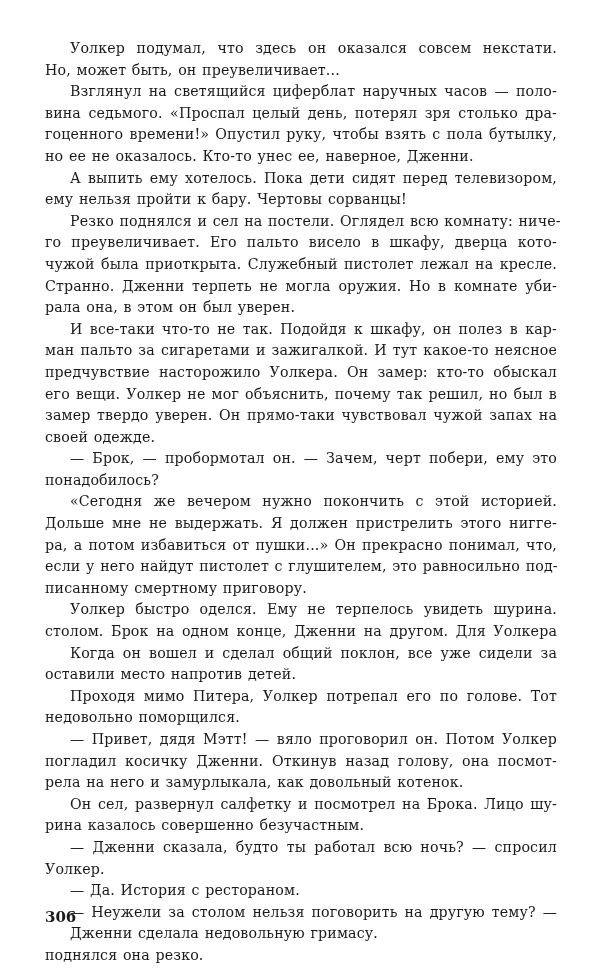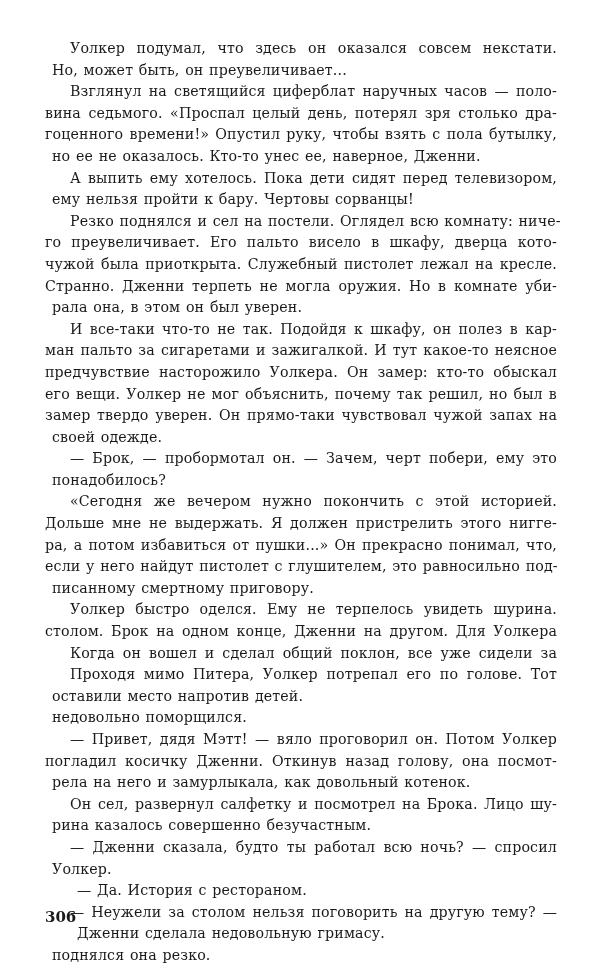--- a/index.html
+++ b/index.html
@@ -11,21 +11,21 @@
   }
   .page { position: absolute; left: 45px; top: 38px; width: 512px; }
   .line {
     display: block; height: 21.6px; line-height: 21.6px;
     font-size: 14.2px; font-weight: normal;
     text-align: justify; text-align-last: justify;
     white-space: nowrap; overflow: visible;
     letter-spacing: 0.15px; word-spacing: 1px;
   }
   .line.indent { padding-left: 25px; }
-  .line.last { text-align-last: left; margin-left: 7px; }
+  .line.last { text-align-last: left; }
   .folio {
     position: absolute; left: 45px; top: 908px;
     font-size: 15px; font-weight: bold;
     font-family: "DejaVu Serif", "Liberation Serif", serif;
   }
 </style>
 </head>
 <body>
 
 <div class="page" id="page-body">
@@ -51,22 +51,22 @@
     <div class="line indent">— Брок, — пробормотал он. — Зачем, черт побери, ему это</div>
     <div class="line last">понадобилось?</div>
     <div class="line indent">«Сегодня же вечером нужно покончить  с этой историей.</div>
     <div class="line">Дольше мне не выдержать. Я должен пристрелить этого нигге-</div>
     <div class="line">ра, а потом избавиться от пушки...» Он прекрасно понимал, что,</div>
     <div class="line">если у него найдут пистолет с глушителем, это равносильно под-</div>
     <div class="line last">писанному смертному приговору.</div>
     <div class="line indent">Уолкер быстро оделся. Ему не терпелось  увидеть  шурина.</div>
     <div class="line">столом. Брок на одном конце, Дженни на другом. Для Уолкера</div>
     <div class="line indent">Когда он вошел и сделал общий поклон, все уже сидели за</div>
+    <div class="line last">оставили место напротив детей.</div>
     <div class="line indent">Проходя мимо Питера, Уолкер потрепал его по голове. Тот</div>
-    <div class="line last">оставили место напротив детей.</div>
     <div class="line last">недовольно поморщился.</div>
     <div class="line indent">— Привет, дядя Мэтт! — вяло проговорил он. Потом Уолкер</div>
     <div class="line">погладил косичку Дженни. Откинув  назад голову, она посмот-</div>
     <div class="line last">рела на него и замурлыкала, как довольный котенок.</div>
     <div class="line indent">Он сел, развернул салфетку и посмотрел на Брока. Лицо шу-</div>
     <div class="line last">рина казалось совершенно безучастным.</div>
     <div class="line indent">— Дженни сказала, будто ты работал всю ночь? — спросил</div>
     <div class="line last">Уолкер.</div>
     <div class="line indent last">— Да. История с рестораном.</div>
     <div class="line indent">— Неужели за столом нельзя поговорить на другую тему? —</div>

